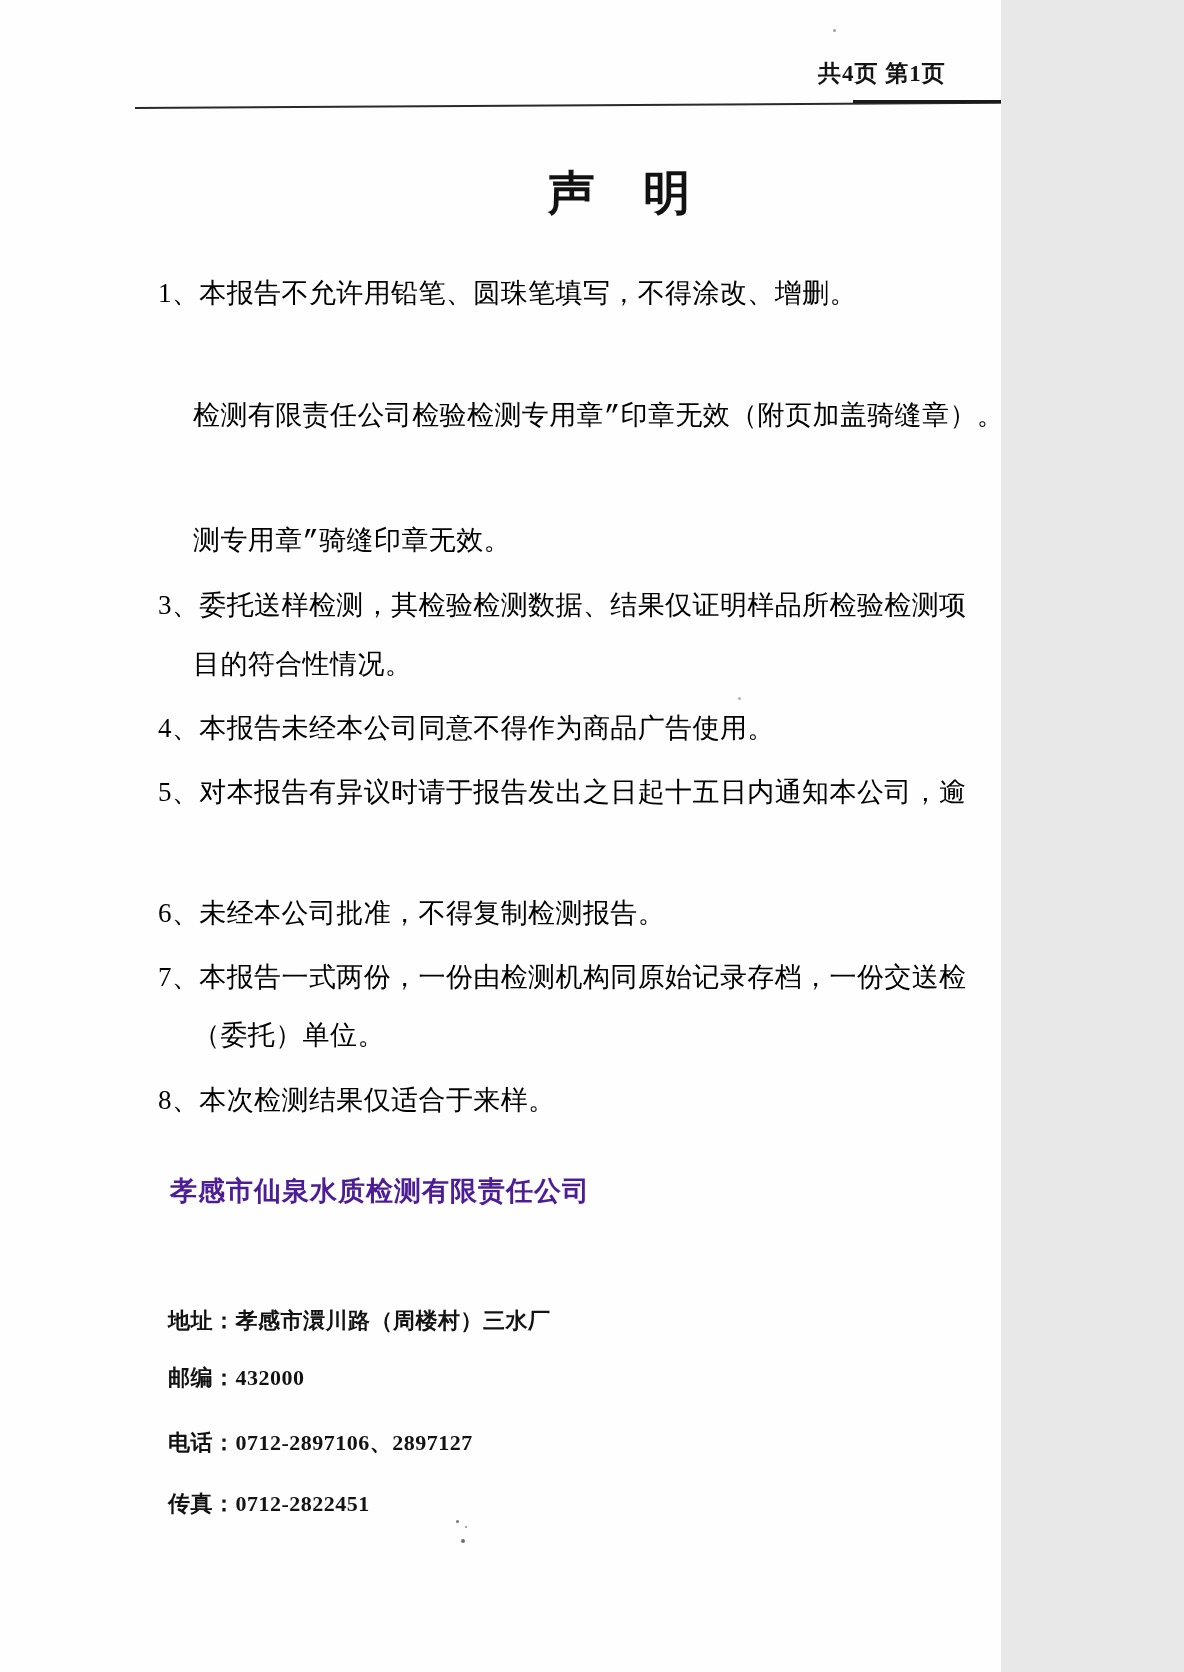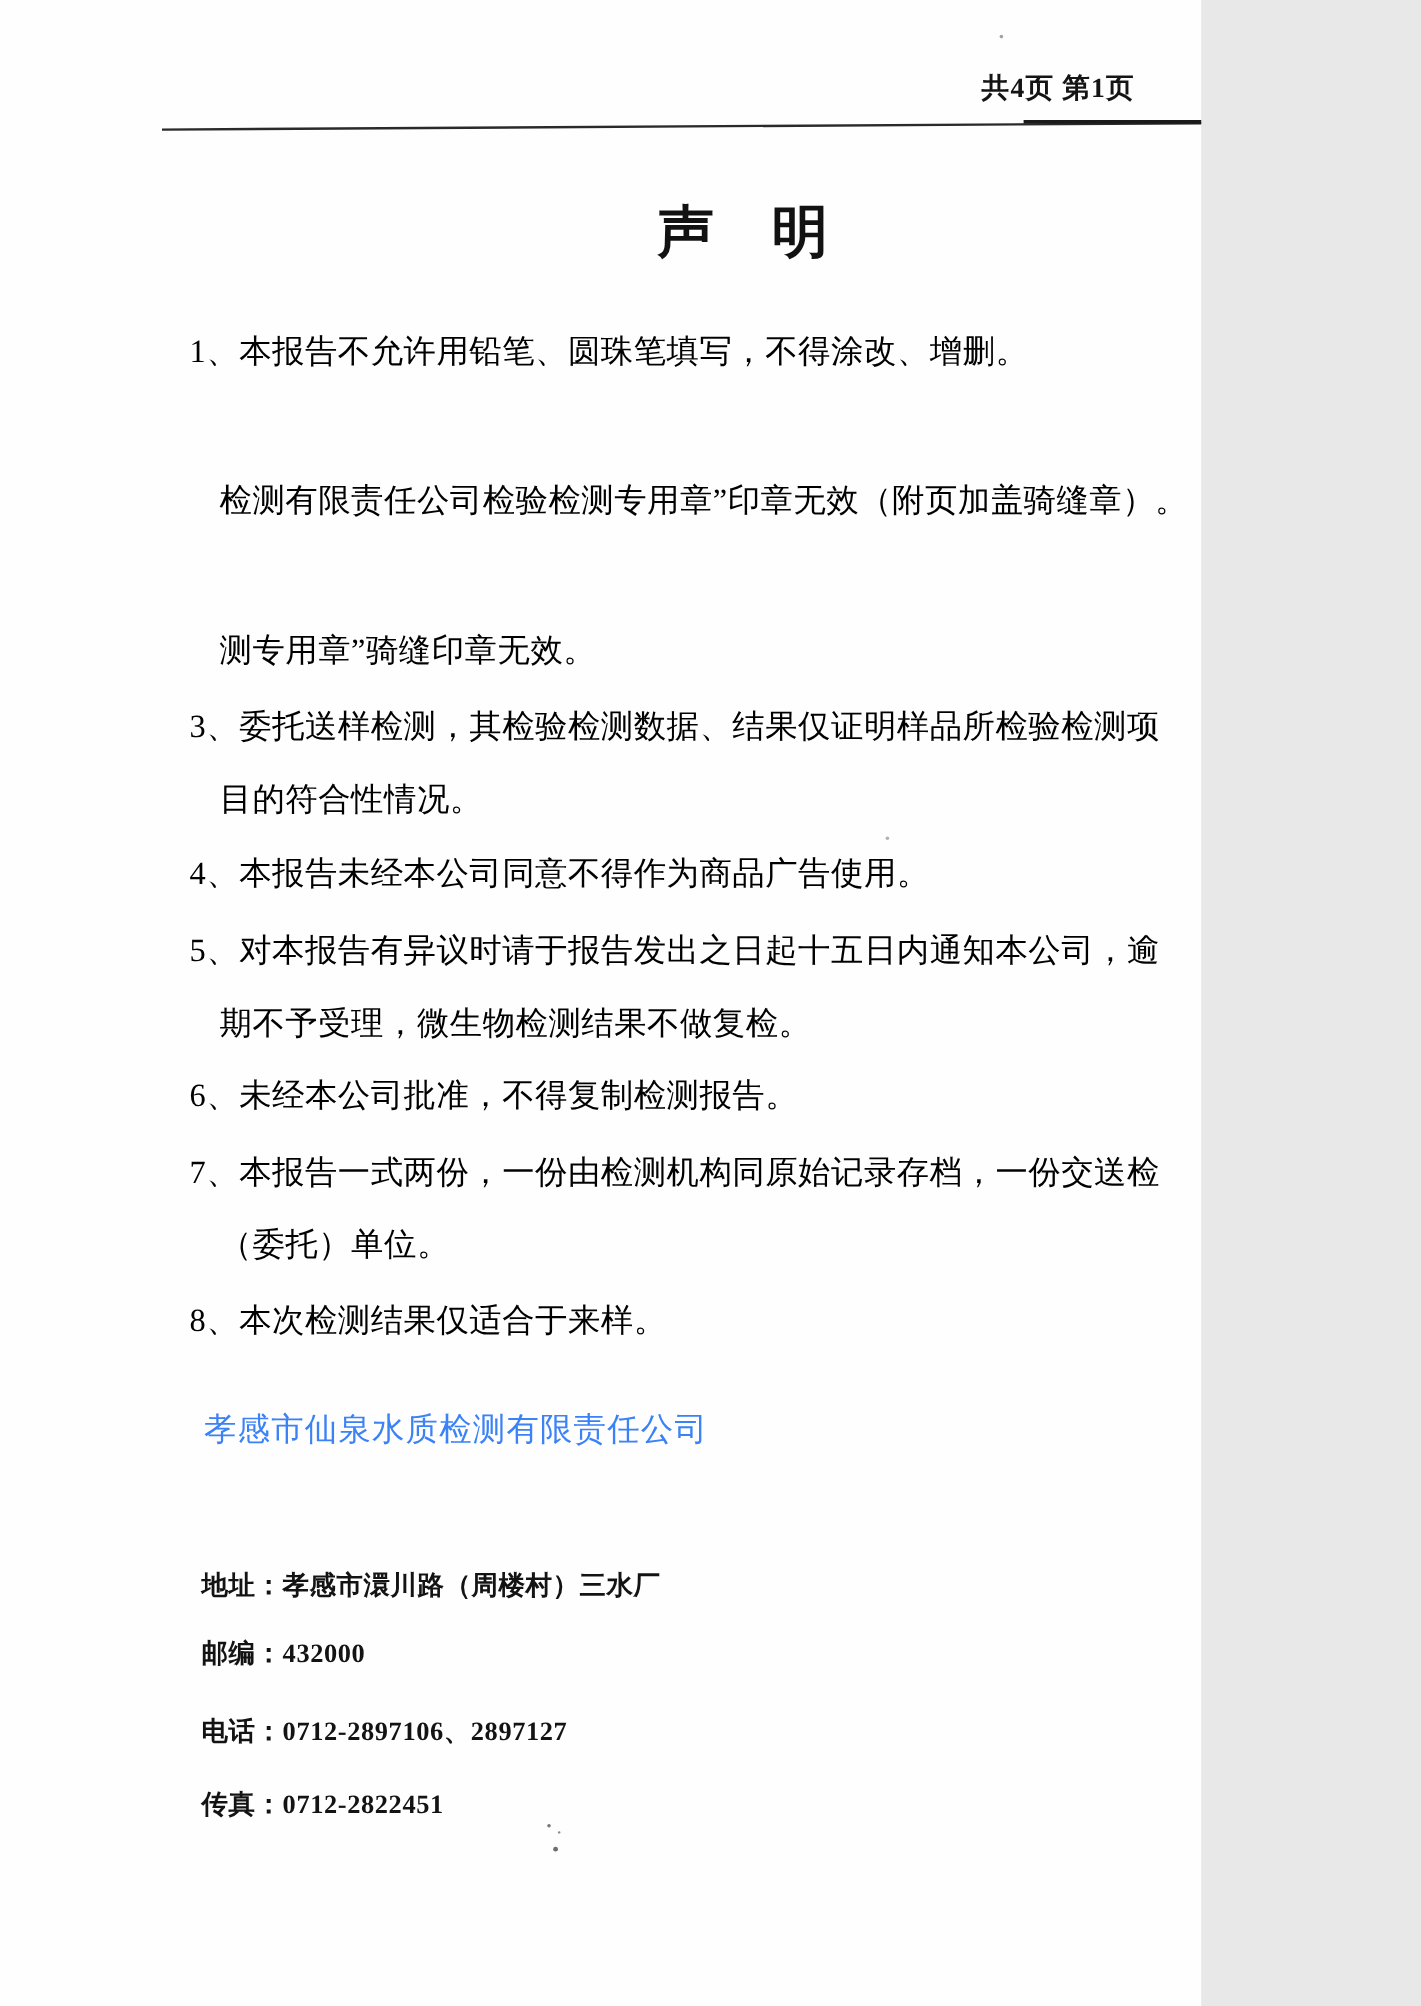--- a/index.html
+++ b/index.html
@@ -65,32 +65,32 @@
   
   .line {
     position: absolute;
     white-space: nowrap;
     font-size: 27px;
     line-height: 34px;
     color: #000000;
     letter-spacing: 0.4px;
   }
   .line.first { left: 158px; }
-  .line.cont  { left: 183px; }
+  .line.cont  { left: 193px; font-family: Liberation Mono, monospace; }
   
   .company {
     position: absolute;
     left: 170px;
     top: 1173px;
     font-family: "DejaVu Sans", "Liberation Sans", sans-serif;
     font-size: 27px;
-    font-weight: normal;
+    font-weight: bold;
     letter-spacing: 1px;
     white-space: nowrap;
-    color: #3b82f6;
+    color: #4c1d95;
   }
   .contact {
     position: absolute;
     left: 168px;
     font-size: 22px;
     font-weight: 600;
     white-space: nowrap;
     letter-spacing: 0.5px;
     color: #131313;
   }
@@ -112,21 +112,20 @@
 
   <h1 class="title">声 明</h1>
 
   <div class="line first" style="top:276px">1、本报告不允许用铅笔、圆珠笔填写，不得涂改、增删。</div>
   <div class="line cont" style="top:400px">检测有限责任公司检验检测专用章”印章无效（附页加盖骑缝章）。</div>
   <div class="line cont" style="top:525px">测专用章”骑缝印章无效。</div>
   <div class="line first" style="top:588px">3、委托送样检测，其检验检测数据、结果仅证明样品所检验检测项</div>
   <div class="line cont" style="top:649px">目的符合性情况。</div>
   <div class="line first" style="top:711px">4、本报告未经本公司同意不得作为商品广告使用。</div>
   <div class="line first" style="top:775px">5、对本报告有异议时请于报告发出之日起十五日内通知本公司，逾</div>
-  <div class="line cont" style="top:836px">期不予受理，微生物检测结果不做复检。</div>
   <div class="line first" style="top:896px">6、未经本公司批准，不得复制检测报告。</div>
   <div class="line first" style="top:960px">7、本报告一式两份，一份由检测机构同原始记录存档，一份交送检</div>
   <div class="line cont" style="top:1020px">（委托）单位。</div>
   <div class="line first" style="top:1083px">8、本次检测结果仅适合于来样。</div>
 
   <div class="company">孝感市仙泉水质检测有限责任公司</div>
 
   <div class="contact" style="top:1306px">地址：孝感市澴川路（周楼村）三水厂</div>
   <div class="contact" style="top:1363px">邮编：432000</div>
   <div class="contact" style="top:1428px">电话：0712-2897106、2897127</div>

